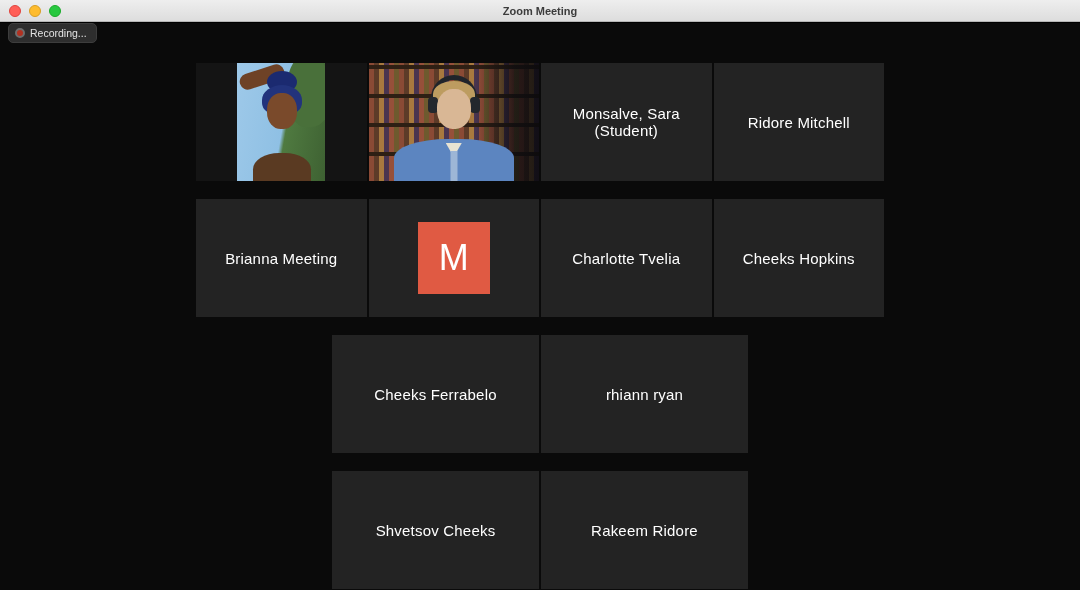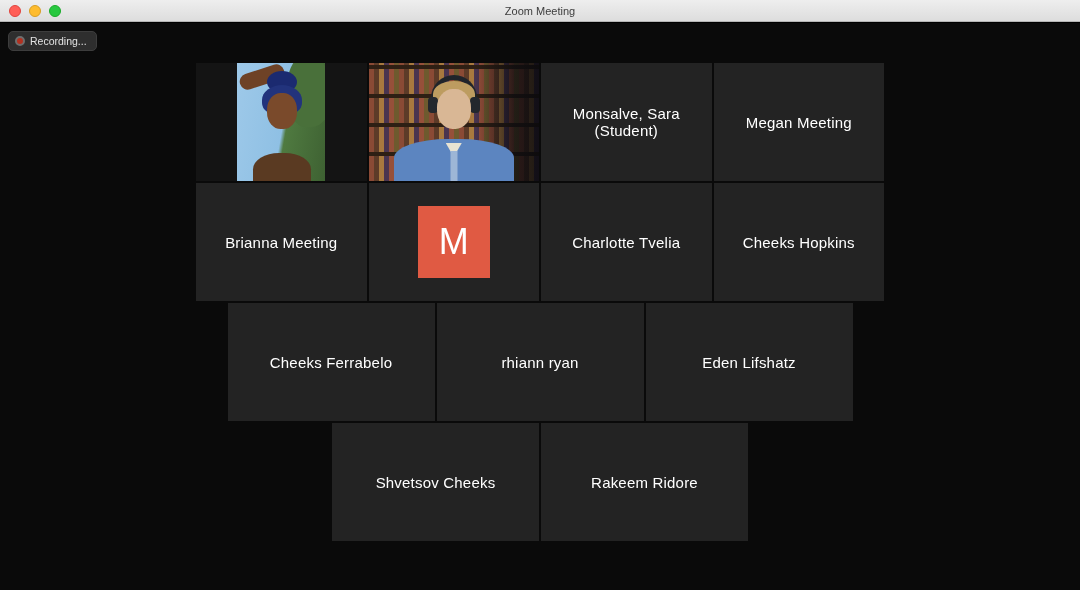--- a/index.html
+++ b/index.html
@@ -13,47 +13,47 @@
     border-bottom:1px solid #b5b5b5;
     display:flex; align-items:center;
   }
   .traffic { display:flex; gap:8px; margin-left:9px; }
   .tl { width:12px; height:12px; border-radius:50%; }
   .tl.red    { background:#ff5f57; border:0.5px solid #e0443e; }
   .tl.yellow { background:#febc2e; border:0.5px solid #d89e24; }
   .tl.green  { background:#28c840; border:0.5px solid #1aab29; }
   .titlebar-title {
     position:absolute; left:0; right:0; text-align:center;
-    font-size:11px; color:#3c3c3c; line-height:22px; font-weight:normal;
+    font-size:11px; color:#3c3c3c; line-height:22px; font-weight:bold;
   }
 
   
   .stage {
     position:absolute; top:23px; left:0; width:1080px; height:567px;
     background:#0a0a0a;
   }
 
   
   .rec-badge {
-    position:absolute; top:8px; left:8px;
+    position:absolute; top:0; left:8px;
     display:flex; align-items:center; gap:5px;
     background:#2e2e2e; border:1px solid #3d3d3d; border-radius:5px;
     padding:3px 9px 3px 6px; cursor:default;
   }
   .rec-dot {
     width:10px; height:10px; border-radius:50%;
     background:#b23121; border:2px solid #6e6e6e;
   }
   .rec-label { font-size:10.5px; color:#e3e3e3; }
 
   
   .grid {
     position:absolute; top:40px; left:50%; transform:translateX(-50%);
     width:688px;
-    display:flex; flex-direction:column; gap:2px;
+    display:flex; flex-direction:column; gap:18px;
   }
   .grid-row { display:flex; gap:2px; justify-content:center; }
   .tile {
     width:207px; height:118px; background:#232323;
     position:relative; overflow:hidden;
     display:flex; align-items:center; justify-content:center;
   }
   .tile.active { outline:2px solid #d9d963; outline-offset:-2px; z-index:2; }
   .pname {
     font-size:15px; color:#ffffff; letter-spacing:0.2px;
@@ -164,21 +164,21 @@
           <div class="v2-face"></div>
           <div class="v2-body"></div>
           <div class="v2-collar"></div>
           <div class="v2-tie"></div>
         </div>
       </div>
       <div class="tile">
         <span class="pname">Monsalve, Sara (Student)</span>
       </div>
       <div class="tile">
-        <span class="pname">Megan Meeting</span>
+        <span class="pname">Ridore Mitchell</span>
       </div>
     </div>
 
     <div class="grid-row">
       <div class="tile">
         <span class="pname">Brianna Meeting</span>
       </div>
       <div class="tile">
         <div class="avatar">
           <span class="avatar-letter">M</span>
@@ -192,23 +192,20 @@
       </div>
     </div>
 
     <div class="grid-row">
       <div class="tile">
         <span class="pname">Cheeks Ferrabelo</span>
       </div>
       <div class="tile">
         <span class="pname">rhiann ryan</span>
       </div>
-      <div class="tile">
-        <span class="pname">Eden Lifshatz</span>
-      </div>
     </div>
 
     <div class="grid-row">
       <div class="tile">
         <span class="pname">Shvetsov Cheeks</span>
       </div>
       <div class="tile">
         <span class="pname">Rakeem Ridore</span>
       </div>
     </div>

